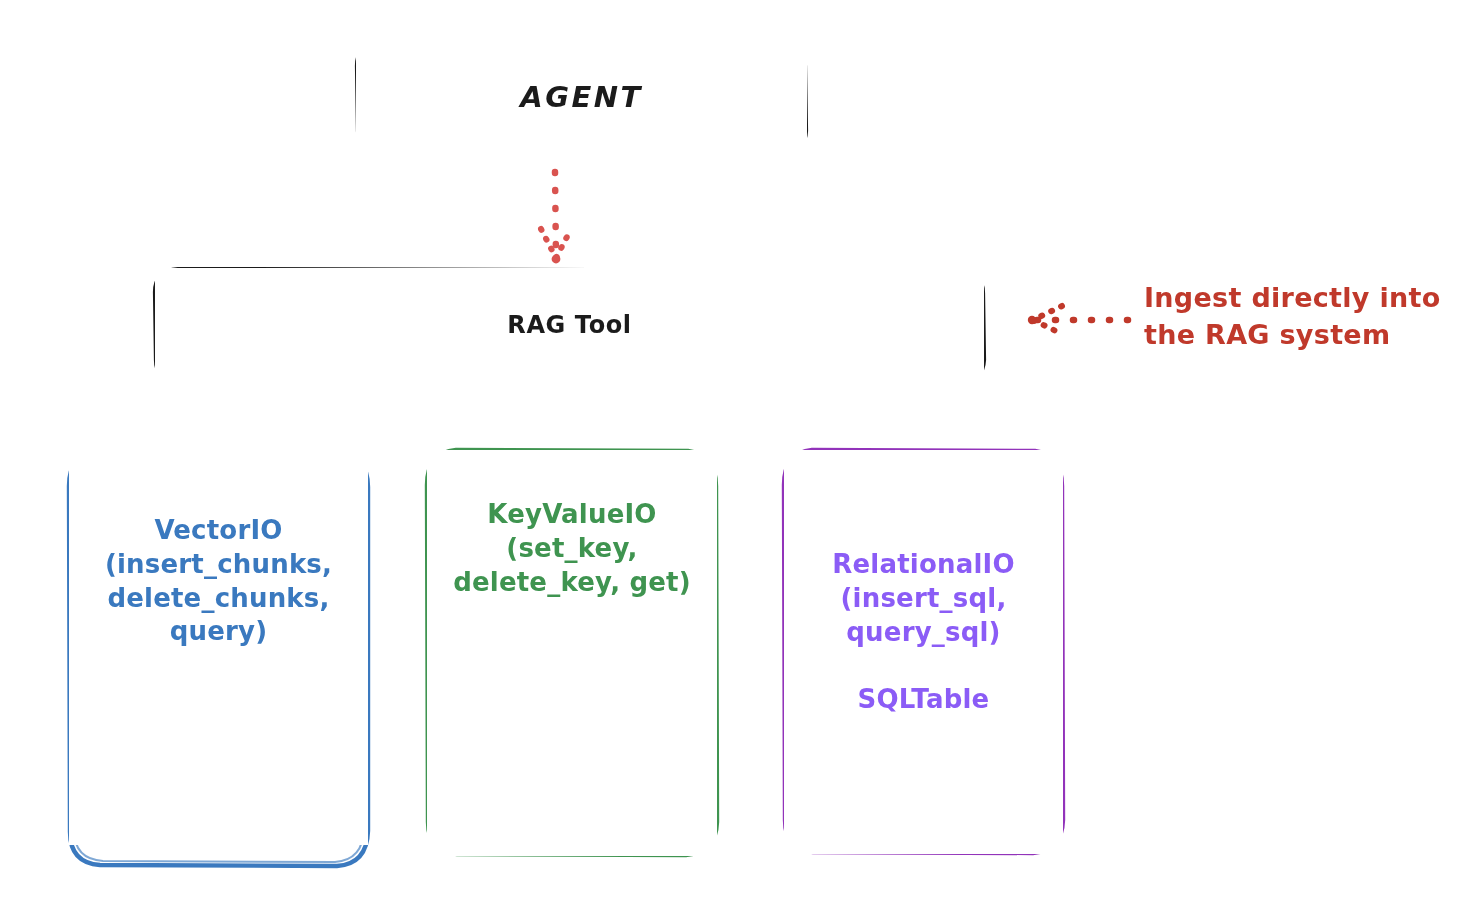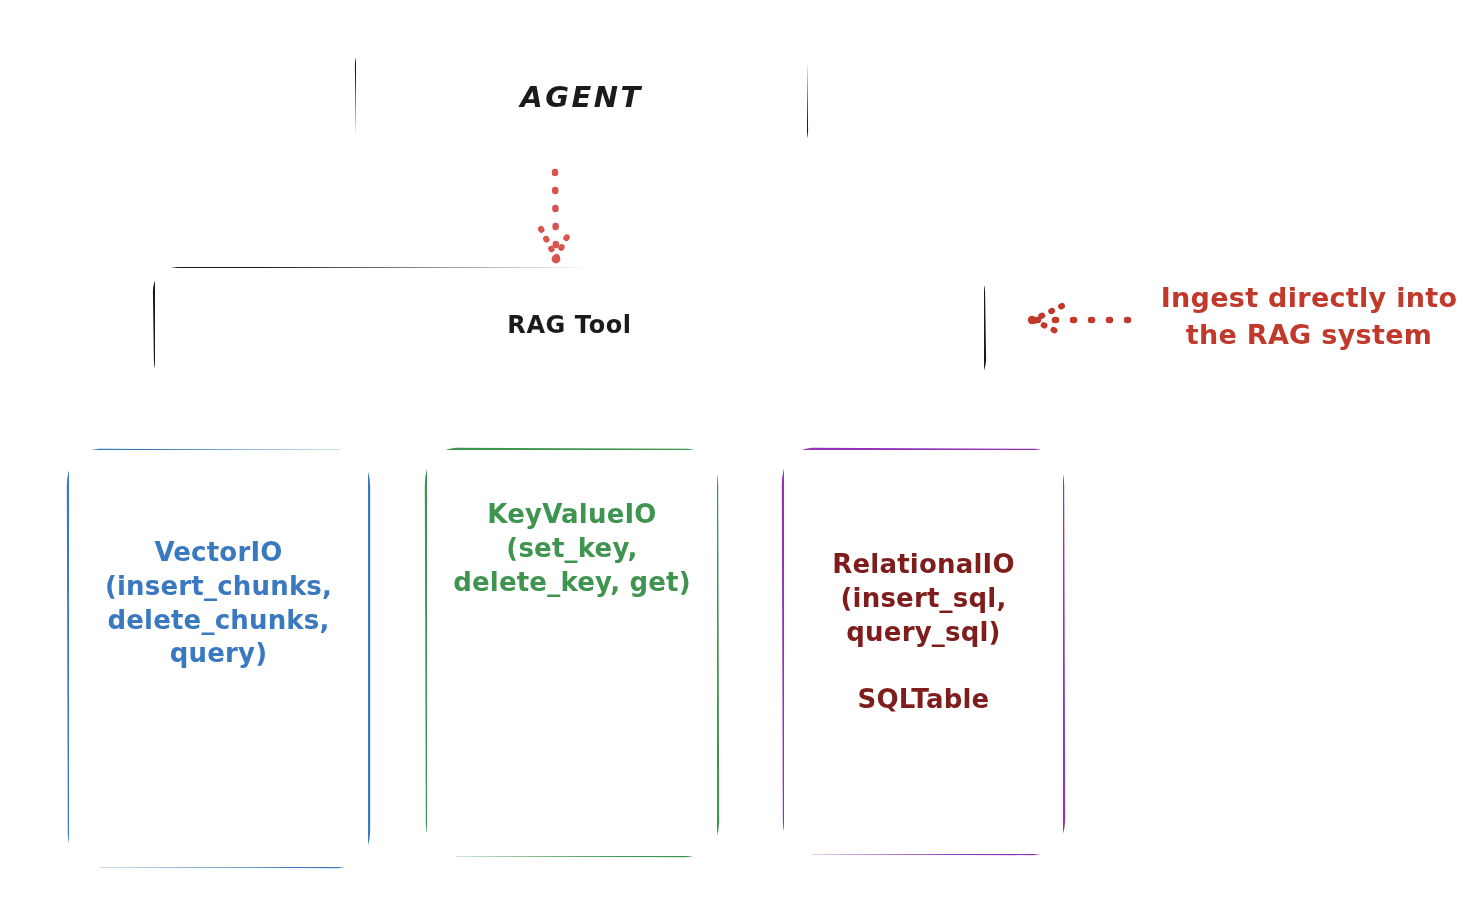--- a/index.html
+++ b/index.html
@@ -84,21 +84,21 @@
   }
   .provider .label {
     font-size: 26px;
     font-weight: 600;
   }
   .provider .api-label { margin-top: 0; }
   .provider .index-label { margin-top: 34px; }
 
   #vector-io-node {
     left: 69px;
-    top: 450px;
+    top: 428px;
     width: 299px;
     height: 417px;
     padding-top: 86px;
   }
   #vector-io-node .label { color: #3a79bf; }
 
   #key-value-io-node {
     left: 427px;
     top: 450px;
     width: 290px;
@@ -107,29 +107,29 @@
   }
   #key-value-io-node .label { color: #3f9450; }
 
   #relational-io-node {
     left: 784px;
     top: 450px;
     width: 279px;
     height: 404px;
     padding-top: 98px;
   }
-  #relational-io-node .label { color: #7f1d1d; }
+  #relational-io-node .label { color: #8b5cf6; }
 
   
   #ingest-annotation {
     position: absolute;
     left: 1144px;
     top: 279px;
     width: 330px;
-    text-align: center;
+    text-align: left;
     color: #c0392b;
     font-size: 27px;
     font-weight: 600;
     line-height: 1.38;
     white-space: pre-line;
     letter-spacing: 0.3px;
     z-index: 3;
   }
 </style>
 </head>

